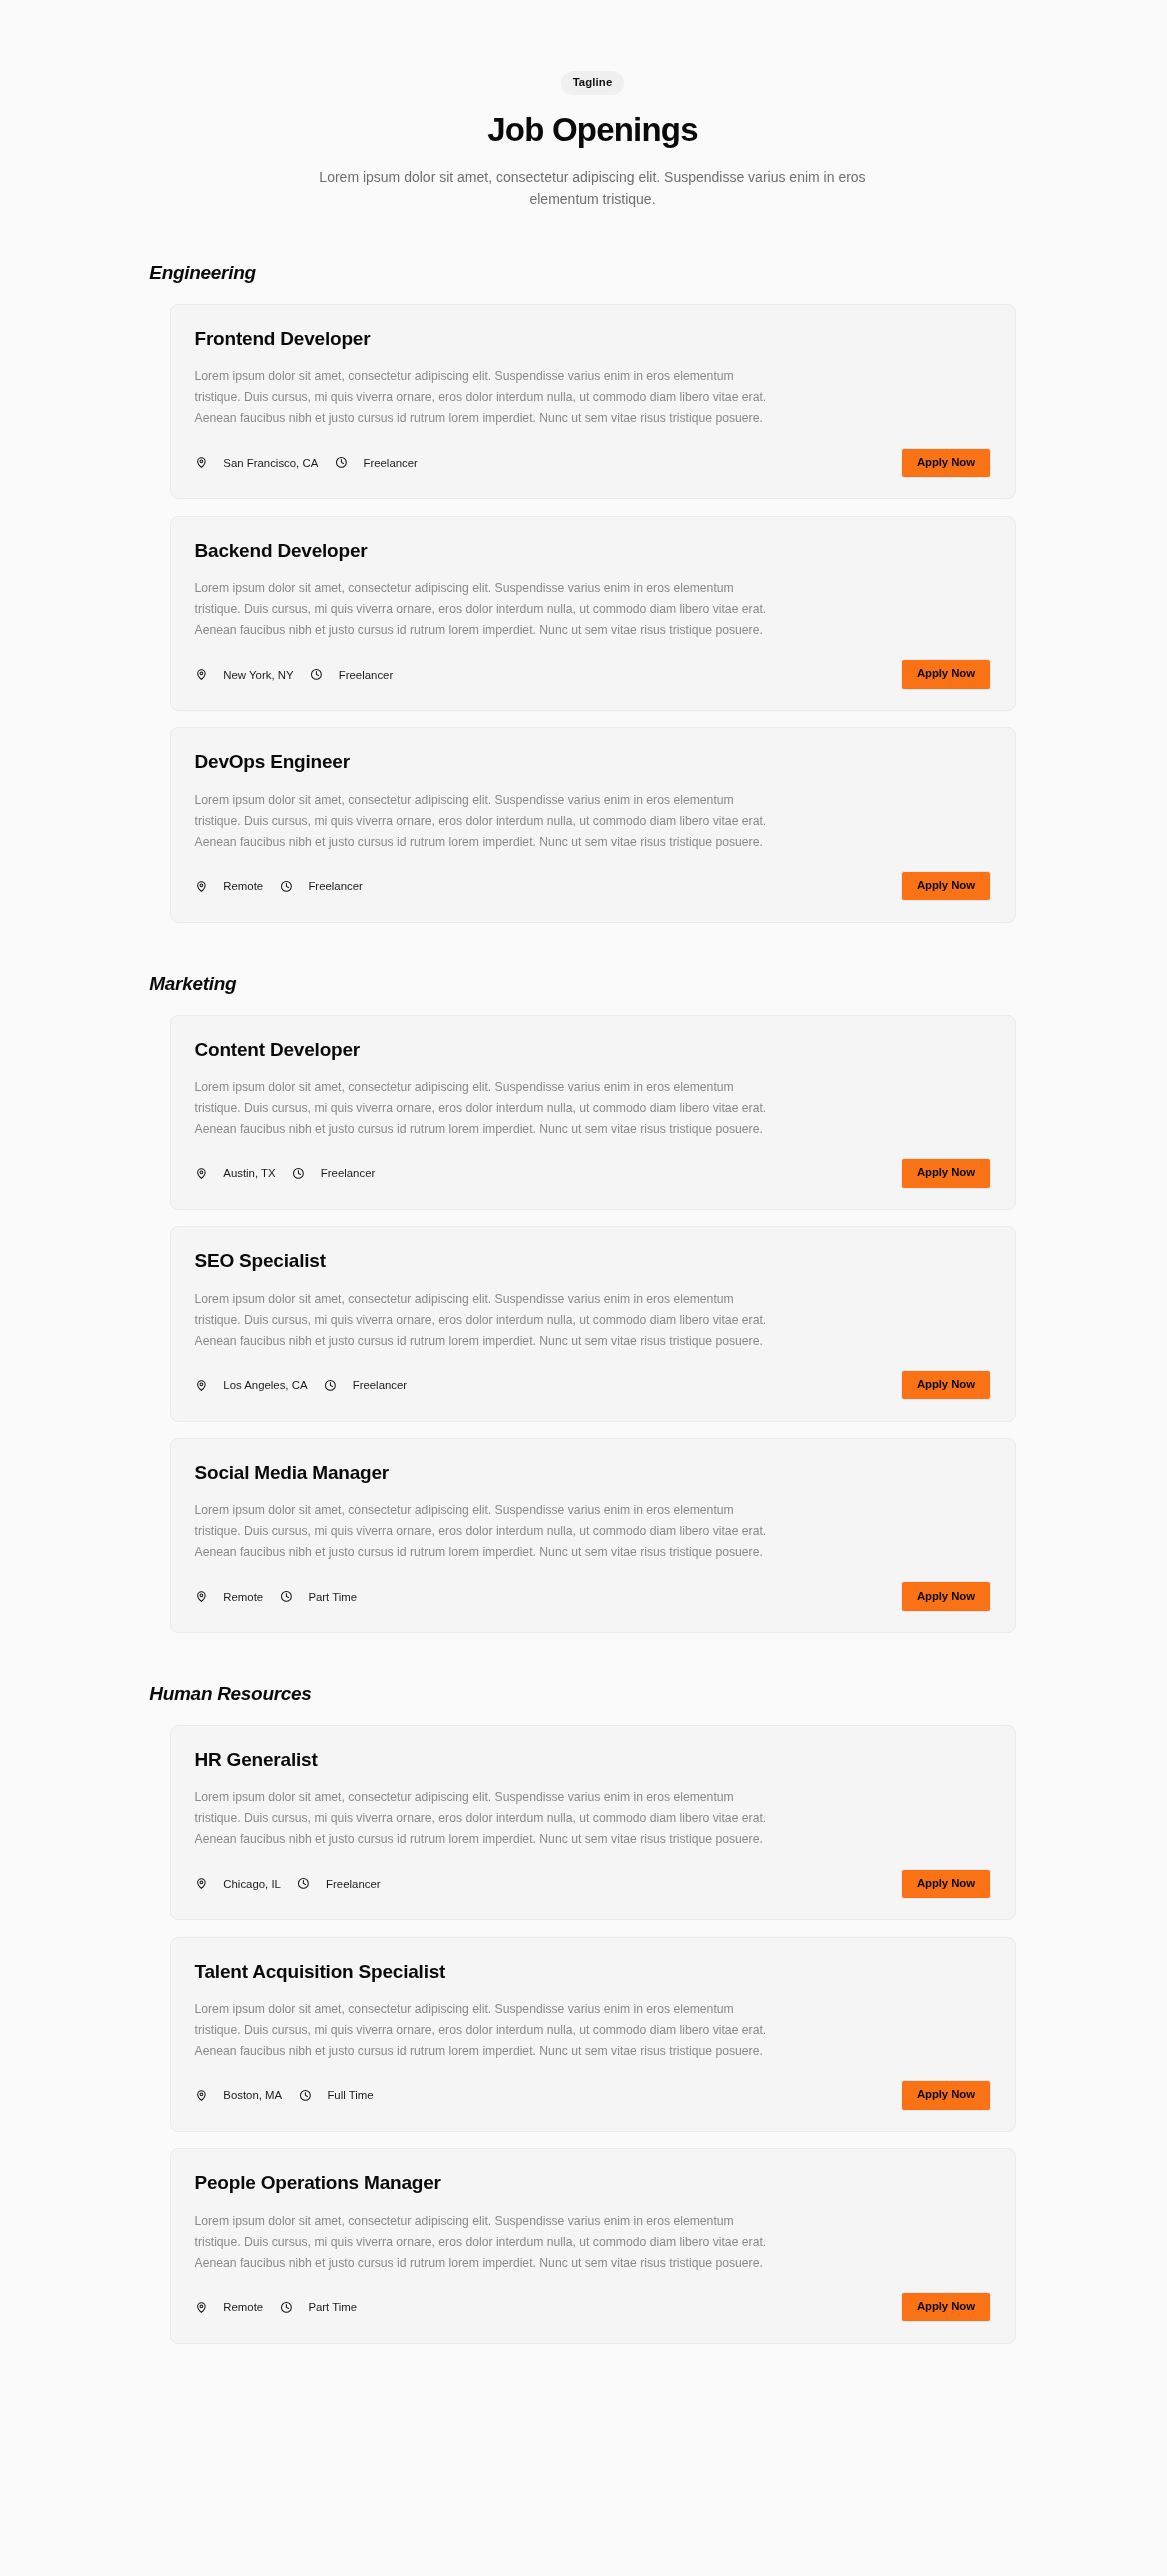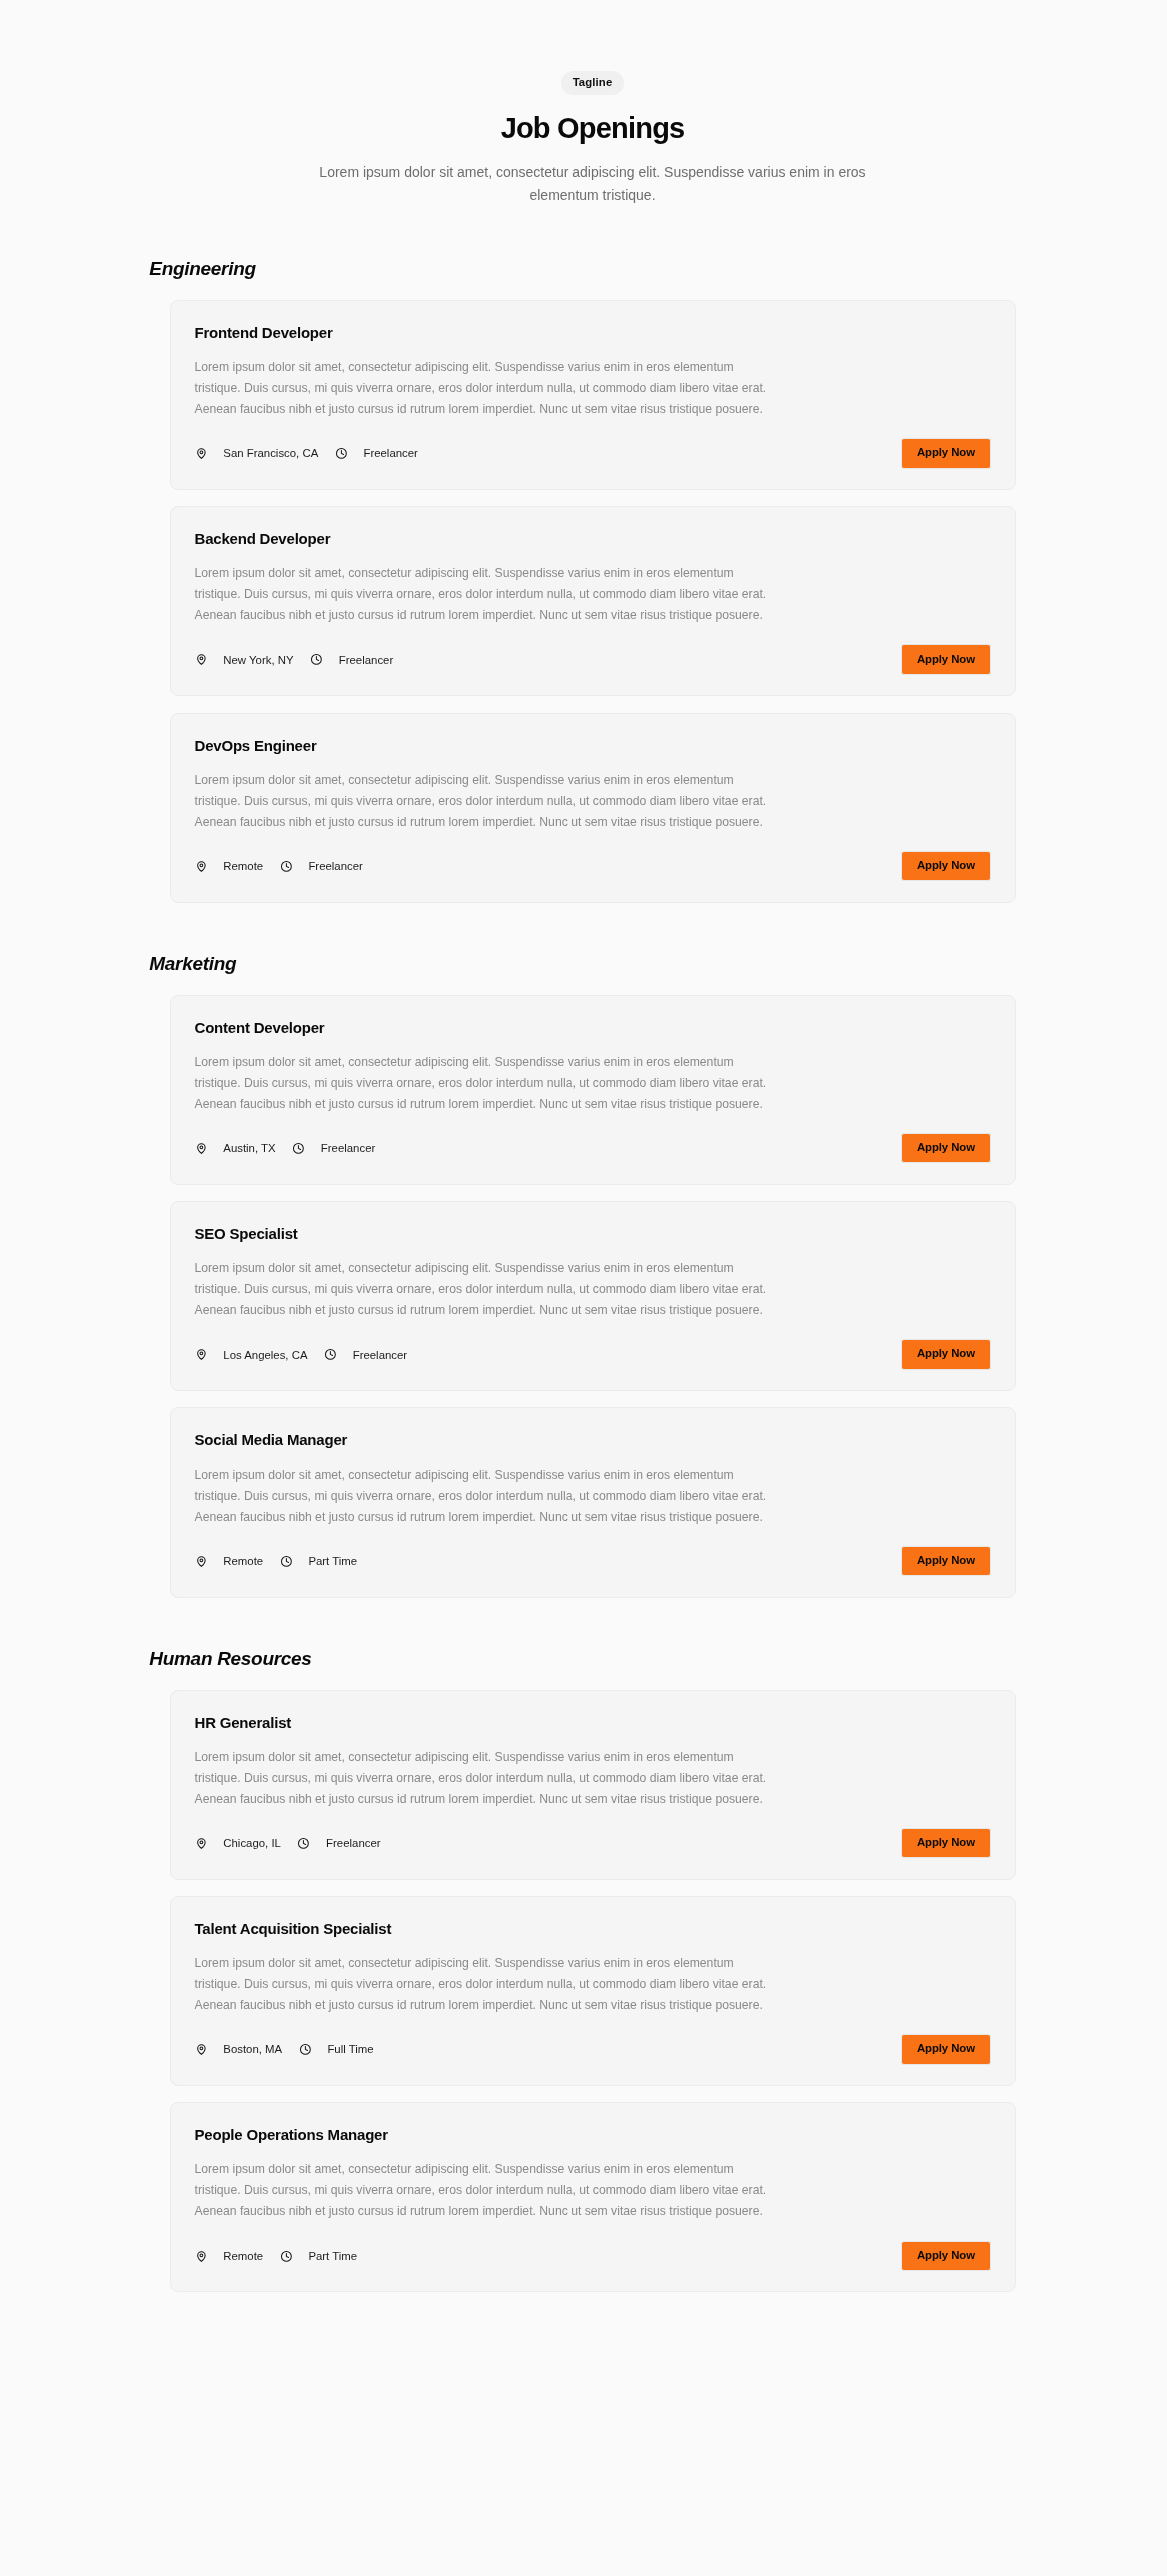--- a/index.html
+++ b/index.html
@@ -37,21 +37,21 @@
     color: #111111;
     font-size: 11.4px;
     font-weight: 700;
     letter-spacing: 0.1px;
     padding: 4.6px 12px 5.5px;
     border-radius: 12.8px;
     line-height: 1.2;
   }
 
   .page-title {
-    font-size: 29px;
+    font-size: 33px;
     font-weight: 800;
     letter-spacing: -0.8px;
     color: #0a0a0a;
     margin-top: 17.3px;
     line-height: 1.12;
   }
 
   .page-subtitle {
     margin: 16.4px auto 0;
     width: 588px;
@@ -91,21 +91,21 @@
     border: 0.9px solid #ebebeb;
     border-radius: 8.2px;
     margin: 0 22px 16.4px 22px;
     padding: 22px 24px 20px 24px;
     position: relative;
   }
 
   .job-card:last-child { margin-bottom: 0; }
 
   .job-title {
-    font-size: 15px;
+    font-size: 19px;
     font-weight: 800;
     letter-spacing: -0.2px;
     color: #0a0a0a;
     line-height: 1.3;
   }
 
   .job-desc {
     margin-top: 14.6px;
     font-size: 12.2px;
     line-height: 1.72;

